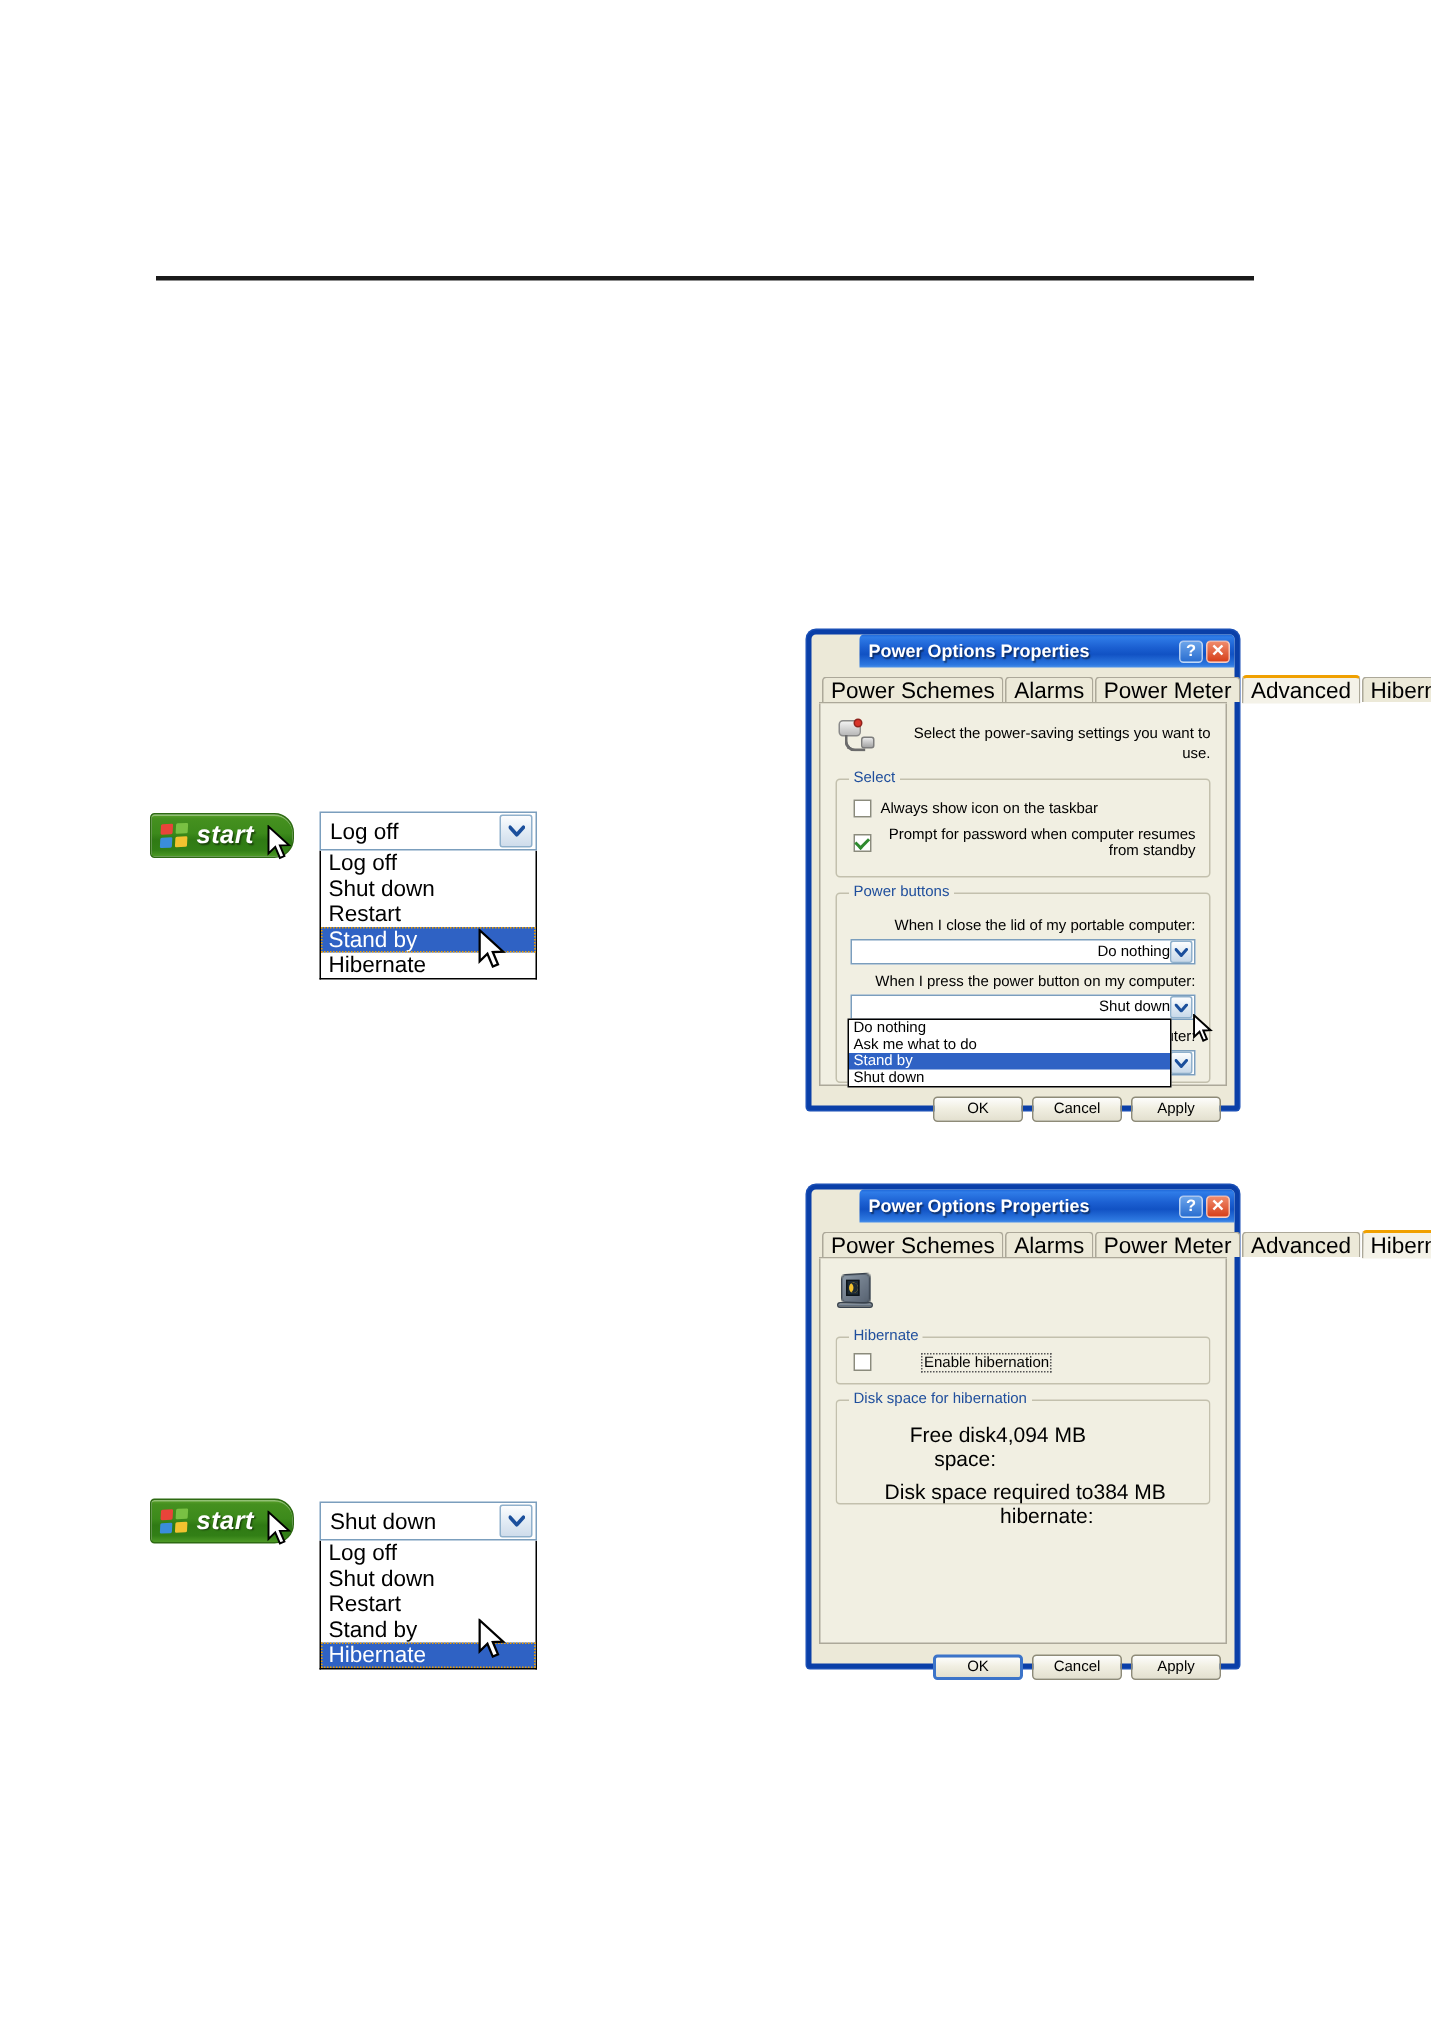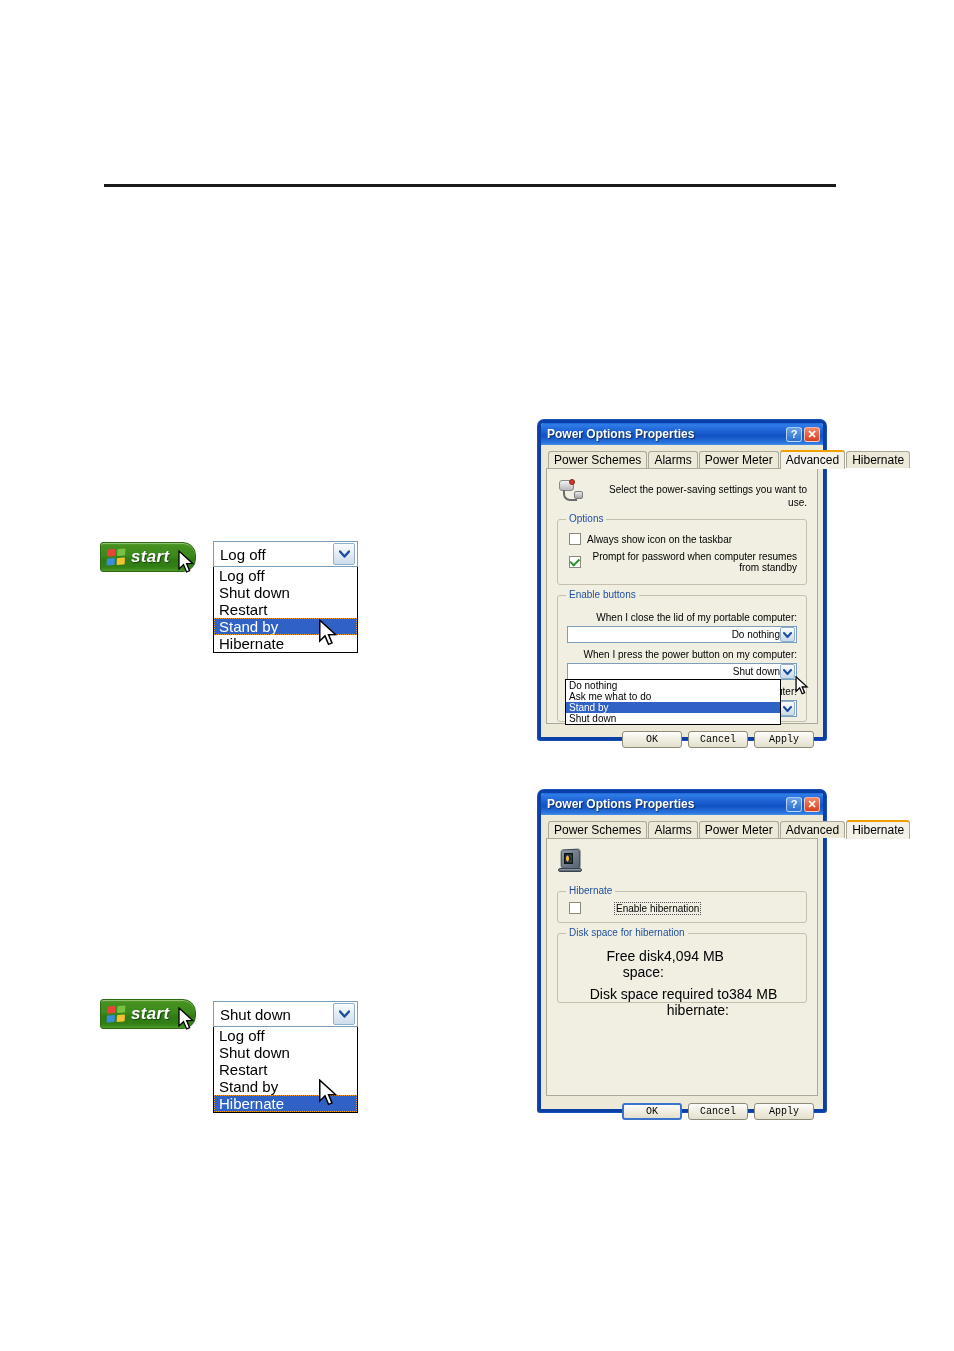--- a/index.html
+++ b/index.html
@@ -113,20 +113,21 @@
     box-shadow: 0 0 0 1px #1a4fb5;
     overflow: visible;
   }
   .xp-title {
     height: 22px;
     background: linear-gradient(to bottom,
       #1e67d8 0%, #2f7ce8 8%, #1b5fd1 40%, #1152c4 60%, #2d78e0 92%, #4d92ea 100%);
     display: flex; align-items: center;
     padding: 0 3px 0 6px;
     border-radius: 3px 3px 0 0;
+    margin-left: 32px;
   }
   .xp-title-text {
     color: #ffffff;
     font-weight: bold;
     font-size: 12px;
     text-shadow: 1px 1px 1px rgba(0,0,0,.5);
     flex: 1;
     white-space: nowrap;
   }
   .titlebtn {
@@ -144,21 +145,21 @@
   .xp-body { padding: 5px 5px 6px 5px; }
 
   
   .tab-strip {
     display: flex; align-items: flex-end;
     border-bottom: 1px solid #aca899;
     height: 19px;
     padding-left: 2px;
   }
   .tab {
-    font-size: 12px;
+    font-size: 15px;
     color: #000;
     padding: 2px 5px 2px 5px;
     height: 17px;
     line-height: 13px;
     background: #ece9d8;
     border: 1px solid #aca899;
     border-bottom: none;
     border-radius: 3px 3px 0 0;
     margin-right: 1px;
     white-space: nowrap;
@@ -305,21 +306,20 @@
 
   
   .info-row { font-size: 14px; color:#000; display:flex; margin: 4px 0 6px 2px; }
   .info-key { }
   .info-val { }
 
   
   .btn-bar {
     display:flex; justify-content:flex-end; gap: 6px;
     padding: 7px 4px 2px 4px;
-    font-family: Liberation Mono, monospace;
   }
   .btn {
     width: 60px; height: 17px;
     font-size: 10px;
     background: linear-gradient(to bottom,#fdfdfc 0%, #f1efe2 45%, #e3e0cf 100%);
     border: 1px solid #8e8b78;
     border-radius: 3px;
     display:flex; align-items:center; justify-content:center;
     color:#000;
   }
@@ -427,33 +427,33 @@
         <span class="icon-power">
           <span class="body"></span>
             <span class="red"></span>
             <span class="cord"></span>
             <span class="plug"></span>
         </span>
         <span class="hdr-text">Select the power-saving settings you want to use.</span>
       </div>
 
       <div class="group" style="height:66px;">
-        <span class="legend">Options</span>
+        <span class="legend">Select</span>
         <div class="chk-row">
           <span class="chk"></span>
           <span class="chk-label">Always show icon on the taskbar</span>
         </div>
         <div class="chk-row">
           <span class="chk checked"></span>
           <span class="chk-label">Prompt for password when computer resumes from standby</span>
         </div>
       </div>
 
       <div class="group" style="height:127px;">
-        <span class="legend">Enable buttons</span>
+        <span class="legend">Power buttons</span>
 
         <div class="field-label">When I close the lid of my portable computer:</div>
         <div class="dd">
           <span class="dd-text">Do nothing</span>
           <span class="dd-arrow">
             <svg width="9" height="6" viewBox="0 0 9 6">
                 <path d="M1 1 L4.5 5 L8 1" fill="none" stroke="#1b4f9c" stroke-width="2" stroke-linecap="round" stroke-linejoin="round"></path>
               </svg>
           </span>
         </div>

